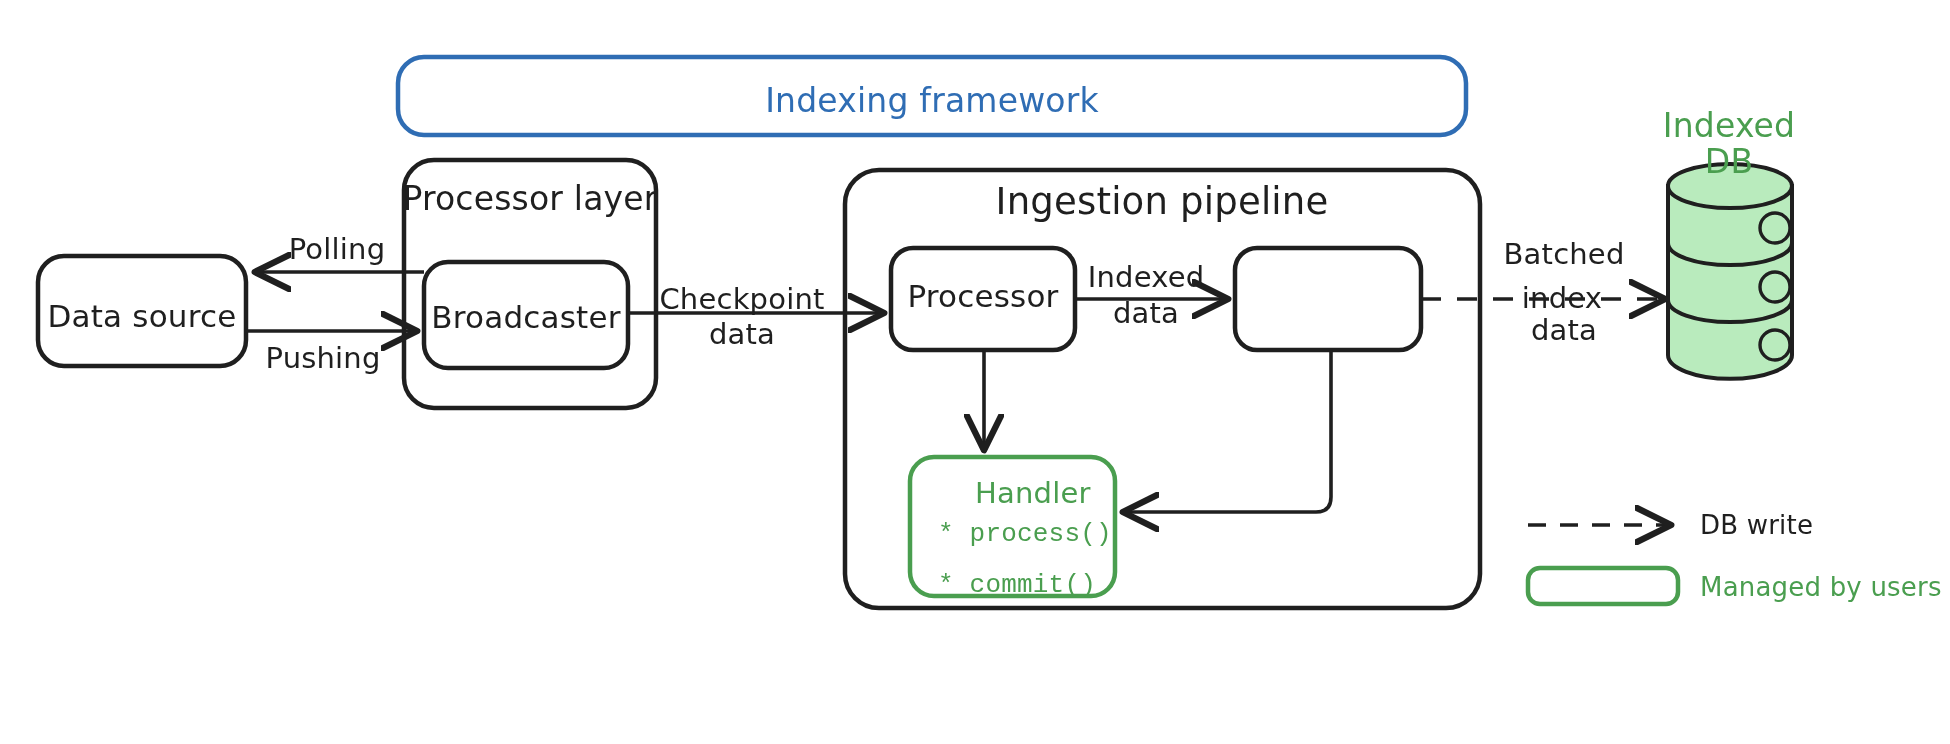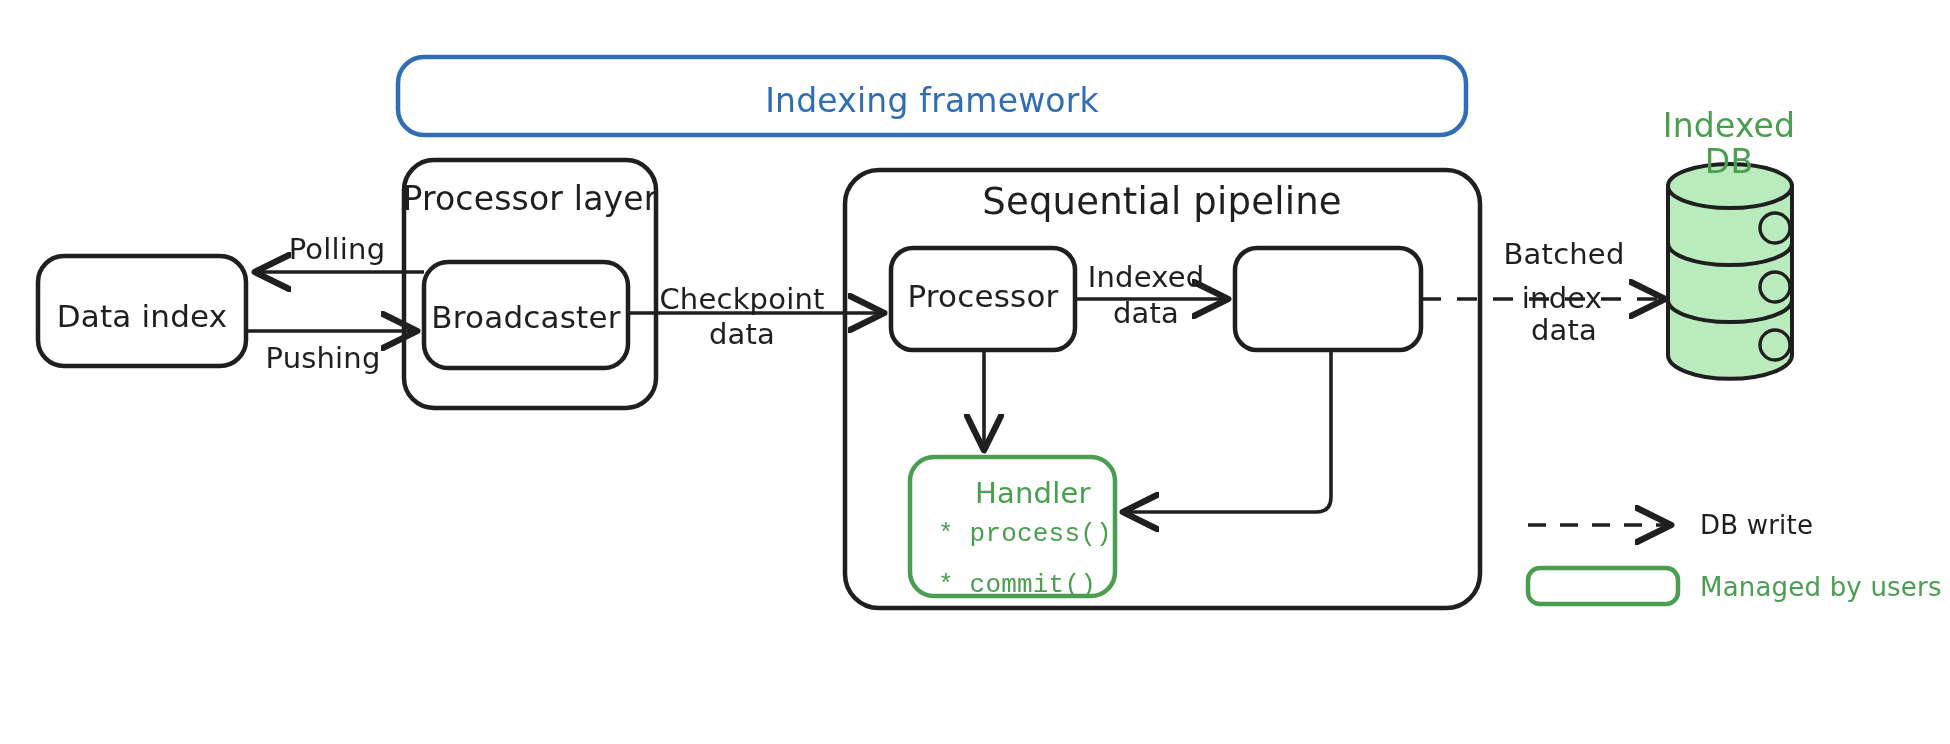--- a/index.html
+++ b/index.html
@@ -114,27 +114,27 @@
       <circle cx="1775" cy="345" r="15" fill="none" stroke="#1f1f1f" stroke-width="3.4"></circle>
     </g>
 
     <line x1="1528" y1="525" x2="1668" y2="525" stroke="#1f1f1f" stroke-width="3.6" stroke-dasharray="18 14" marker-end="url(#arrow-black)"></line>
 
     <rect x="1528" y="568" width="150" height="36" rx="12" ry="12" fill="#ffffff" stroke="#4a9e4f" stroke-width="4.5"></rect>
   </svg>
 
   <div class="lbl center group-title blue-text" style="left:932px; top:101px;">Indexing framework</div>
 
-  <div class="lbl center node-title" style="left:142px; top:316px;">Data index</div>
+  <div class="lbl center node-title" style="left:142px; top:316px;">Data source</div>
 
   <div class="lbl center group-title" style="left:530px; top:199px;">Processor layer</div>
 
   <div class="lbl center node-title" style="left:526px; top:317px;">Broadcaster</div>
 
-  <div class="lbl center group-title" style="left:1162px; top:202px; font-size:37px;">Sequential pipeline</div>
+  <div class="lbl center group-title" style="left:1162px; top:202px; font-size:37px;">Ingestion pipeline</div>
 
   <div class="lbl center node-title" style="left:983px; top:296px;">Processor</div>
 
 
   <div class="lbl handler-title" style="left:942px; top:476px;">Handler</div>
   <div class="lbl mono green-text" style="left:938px; top:519px;">* process()</div>
   <div class="lbl mono green-text" style="left:938px; top:570px;">* commit()</div>
 
   <div class="lbl center edge-label" style="left:337px; top:249px;">Polling</div>
 

